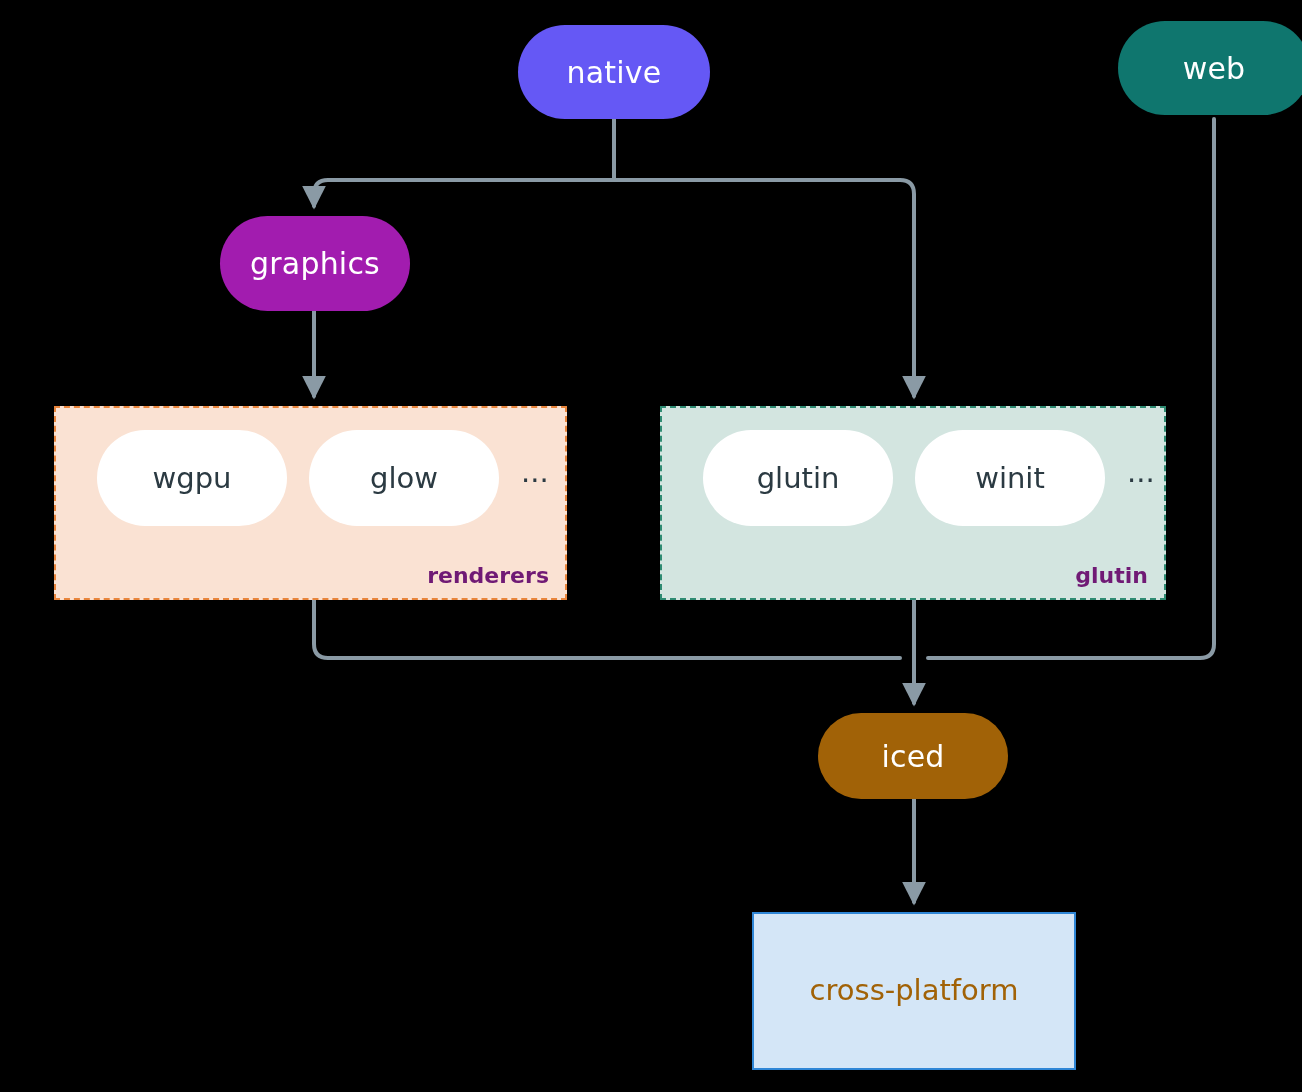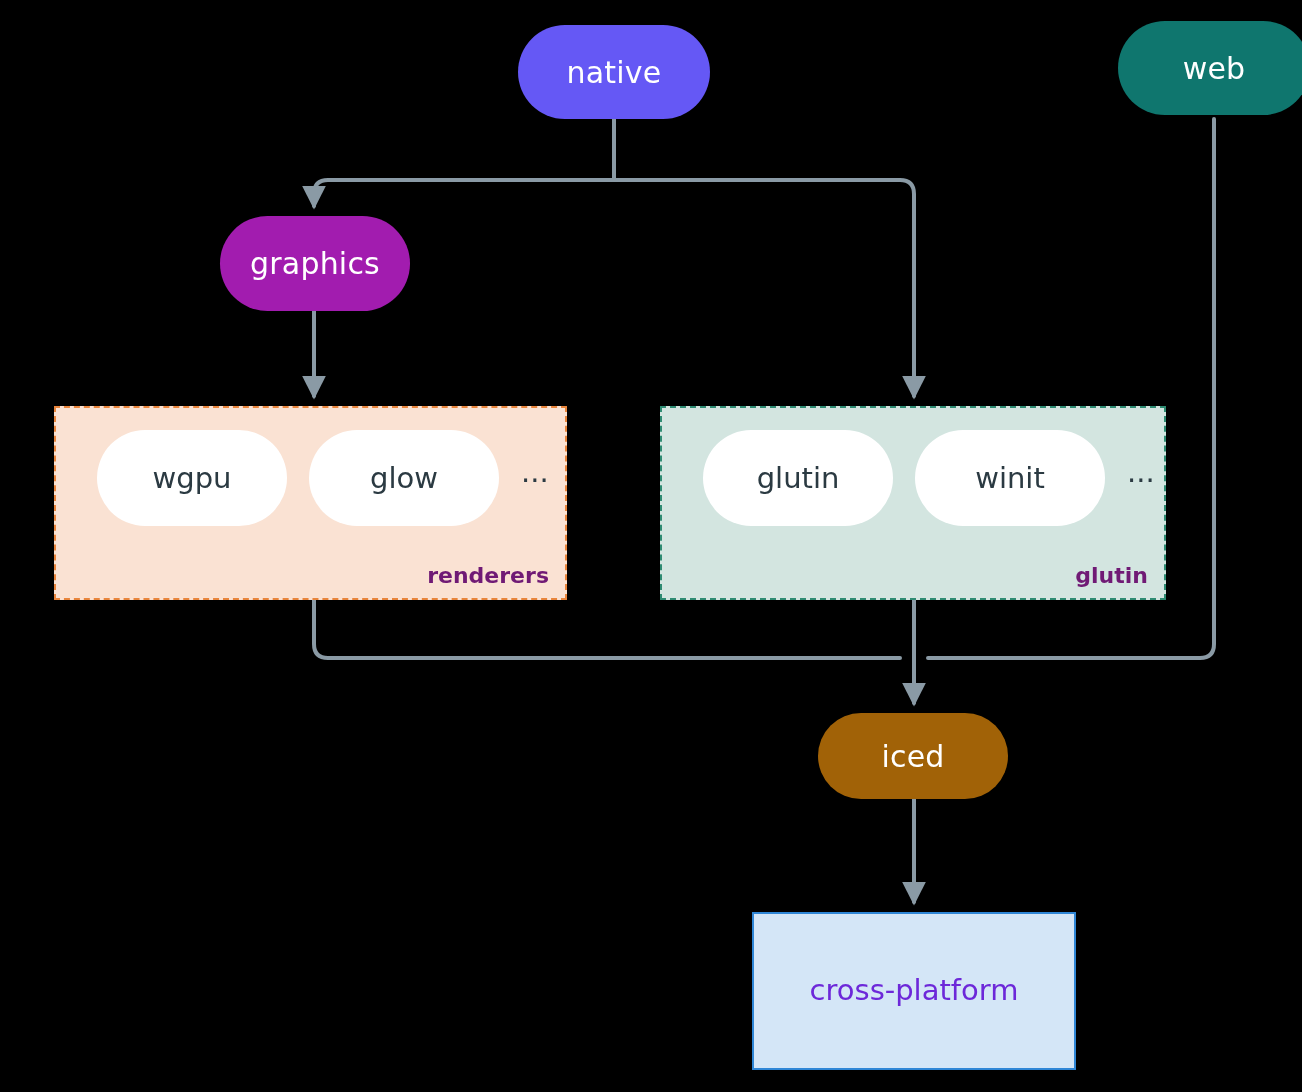--- a/index.html
+++ b/index.html
@@ -93,21 +93,21 @@
   .box-app {
     position: absolute;
     left: 720px; top: 912px; width: 324px; height: 158px;
     background: #d4e6f7;
     border: 2px solid #2f86d6;
     box-sizing: border-box;
     display: flex;
     flex-direction: column;
     align-items: center;
     justify-content: center;
-    color: #6d28d9;
+    color: #a16207;
     font-size: 29px;
     line-height: 1.65;
   }
   .box-app span { display: block; }
 </style>
 </head>
 <body>
 
 <div id="canvas">
 

